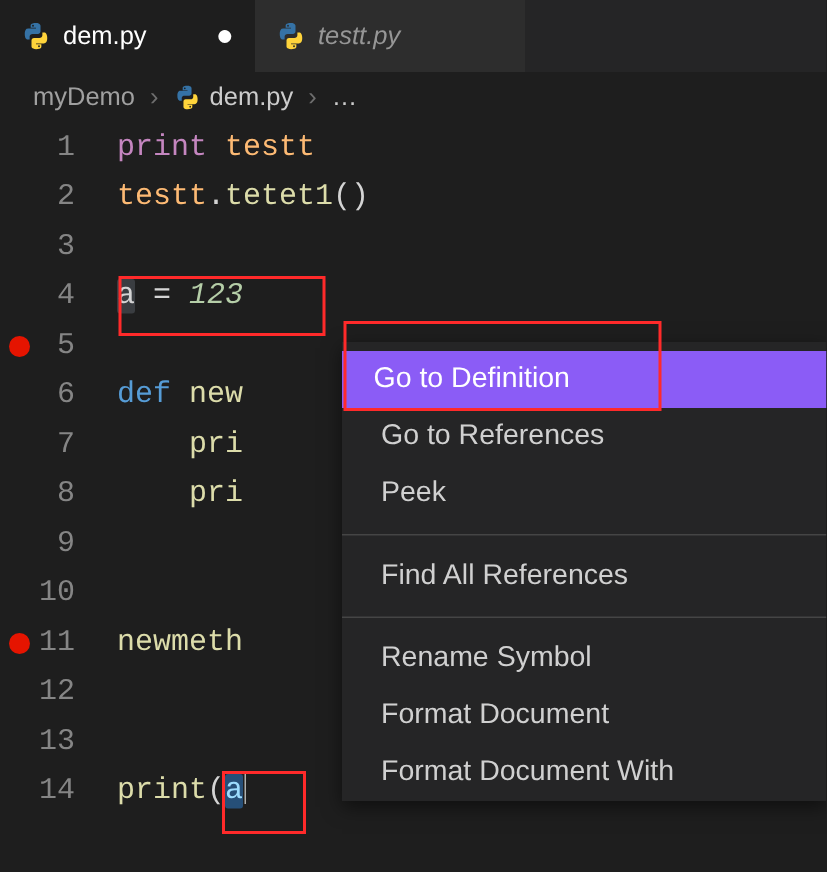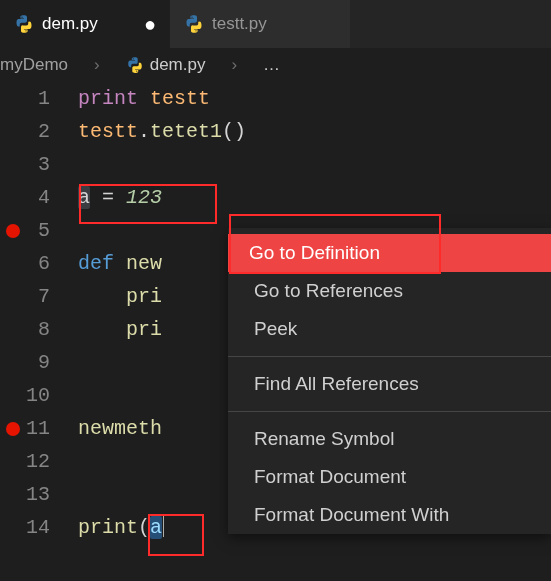--- a/index.html
+++ b/index.html
@@ -41,21 +41,22 @@
     line-height: 1;
   }
 
   .python-icon svg { display: block; }
 
   
   .breadcrumbs {
     display: flex;
     align-items: center;
     height: 34px;
-    gap: 26px;
+    padding-left: 22px;
+    gap: 10px;
     font-size: 17px;
     color: #a0a0a0;
     background: #1e1e1e;
   }
   .breadcrumbs .sep { color: #6e6e6e; }
   .breadcrumbs .crumb-file { display: flex; align-items: center; gap: 6px; color: #cccccc; }
   .breadcrumbs .more { color: #cccccc; letter-spacing: 1px; }
 
   
   .editor {
@@ -119,21 +120,21 @@
     padding: 6px 0 0 0;
     font-size: 19px;
   }
   .context-menu .mi {
     padding: 8px 26px;
     color: #d0d0d0;
     white-space: nowrap;
     overflow: hidden;
   }
   .context-menu .mi.selected {
-    background: #ef4444;
+    background: #8b5cf6;
     color: #ffffff;
     padding-left: 21px;
   }
   .context-menu .sep-line {
     height: 1px;
     background: #454545;
     margin: 8px 0;
   }
 
   .cursor {
@@ -151,21 +152,21 @@
   <div class="tab active">
     <span class="python-icon">
       <svg width="20" height="20" viewBox="0 0 32 32">
           <path fill="#3572A5" d="M15.9 2c-6 0-5.6 2.6-5.6 2.6v2.7h5.7v.8H7.7S4 7.6 4 13.8s3.2 6 3.2 6h2V17s-.1-3.2 3.1-3.2h5.5s3 .1 3-2.9V5S21 2 15.9 2zM12.8 4.1a1 1 0 1 1 0 2 1 1 0 0 1 0-2z"></path>
           <path fill="#FFD43B" d="M16.1 30c6 0 5.6-2.6 5.6-2.6v-2.7H16v-.8h8.3s3.7.5 3.7-5.7-3.2-6-3.2-6h-2v2.8s.1 3.2-3.1 3.2h-5.5s-3-.1-3 2.9v5.9S11 30 16.1 30zm3.1-2.1a1 1 0 1 1 0-2 1 1 0 0 1 0 2z"></path>
         </svg>
     </span>
     <span>dem.py</span>
     <span class="dirty">●</span>
   </div>
-  <div class="tab" style="min-width:180px;">
+  <div class="tab" style="min-width:180px;font-style:italic;">
     <span class="python-icon">
       <svg width="20" height="20" viewBox="0 0 32 32">
           <path fill="#3572A5" d="M15.9 2c-6 0-5.6 2.6-5.6 2.6v2.7h5.7v.8H7.7S4 7.6 4 13.8s3.2 6 3.2 6h2V17s-.1-3.2 3.1-3.2h5.5s3 .1 3-2.9V5S21 2 15.9 2zM12.8 4.1a1 1 0 1 1 0 2 1 1 0 0 1 0-2z"></path>
           <path fill="#FFD43B" d="M16.1 30c6 0 5.6-2.6 5.6-2.6v-2.7H16v-.8h8.3s3.7.5 3.7-5.7-3.2-6-3.2-6h-2v2.8s.1 3.2-3.1 3.2h-5.5s-3-.1-3 2.9v5.9S11 30 16.1 30zm3.1-2.1a1 1 0 1 1 0-2 1 1 0 0 1 0 2z"></path>
         </svg>
     </span>
     <span>testt.py</span>
   </div>
 </div>
 

